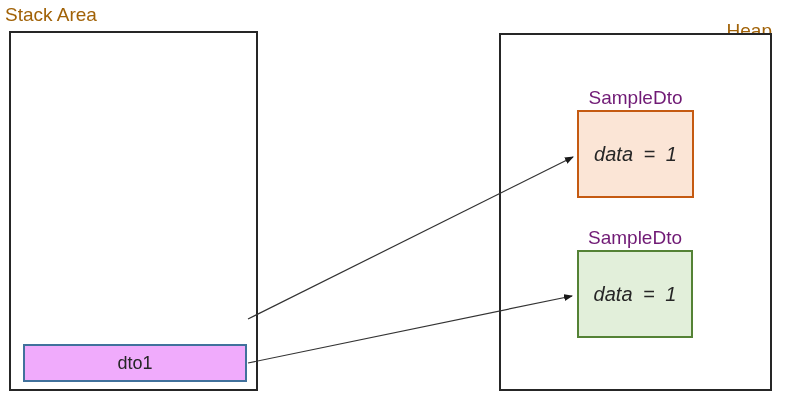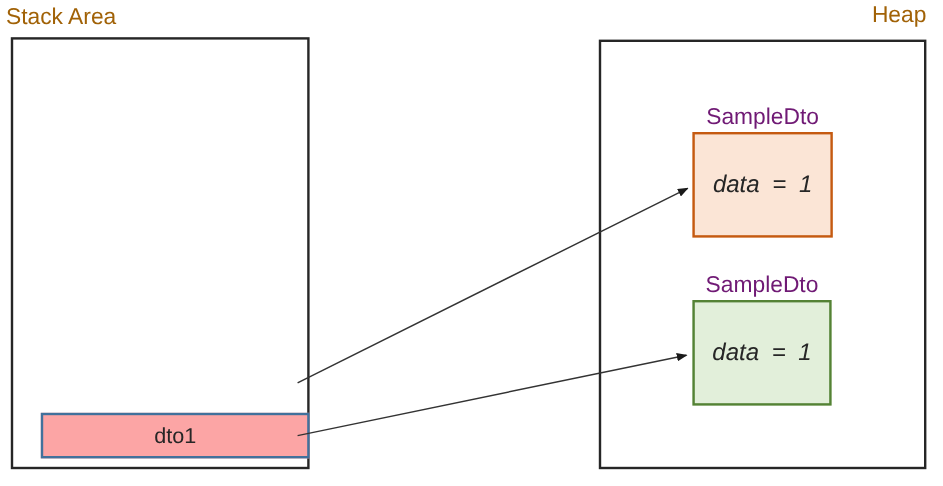--- a/index.html
+++ b/index.html
@@ -17,21 +17,21 @@
     overflow: hidden;
   }
   .region-title {
     position: absolute;
     font-size: 19px;
     line-height: 24px;
     color: #a16207;
     white-space: nowrap;
   }
   .stack-title { left: 5px; top: 3px; }
-  .heap-title  { right: 14px; top: 1px; }
+  .heap-title  { right: 14px; top: 19px; }
   .region {
     position: absolute;
     box-sizing: border-box;
     border: 2px solid #262626;
     background: #ffffff;
   }
   .stack-region { left: 9px;  top: 31px; width: 249px; height: 360px; }
   .heap-region  { left: 499px; top: 33px; width: 273px; height: 358px; }
   .var-box {
     position: absolute;
@@ -89,21 +89,21 @@
 <div class="canvas">
 
   <div class="region-title stack-title">Stack Area</div>
 
   <div class="region-title heap-title">Heap</div>
 
   <div class="region stack-region"></div>
   <div class="region heap-region"></div>
 
 
-  <div class="var-box var-dto1" style="background-color: #fca5a5; border-color: rgb(65, 113, 156); margin-left: 11px;">
+  <div class="var-box var-dto1" style="background-color: #f0abfc; border-color: rgb(65, 113, 156);">
     <span>dto1</span>
   </div>
 
   <div class="heap-object obj-top">
     <div class="class-label">SampleDto</div>
     <div class="obj-box" style="background-color: rgb(251, 229, 214); border-color: rgb(197, 90, 17);">
       <span class="field-text">data = 1</span>
     </div>
   </div>
 

